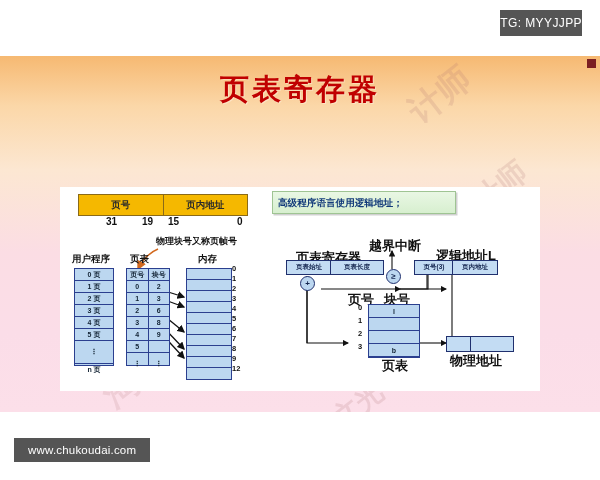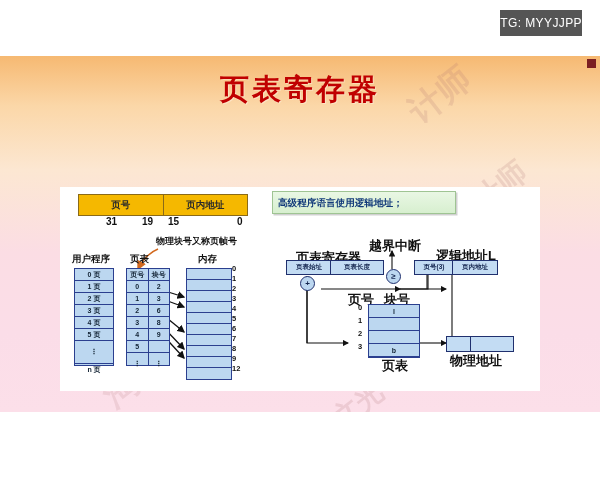--- a/index.html
+++ b/index.html
@@ -289,14 +289,17 @@
         <div class="rlabel" style="left:86px;top:126px;">页表</div>
 
         <div class="rbox" style="left:150px;top:105px;width:24px;height:14px;"></div>
         <div class="rbox" style="left:174px;top:105px;width:42px;height:14px;"></div>
         <div class="rlabel" style="left:154px;top:121px;">物理地址</div>
       </div>
 
     </div>
   </div>
 
+  <div class="footer">
+    <div class="url-tag">www.chukoudai.com</div>
+  </div>
 
 </div>
 
 </body></html>

